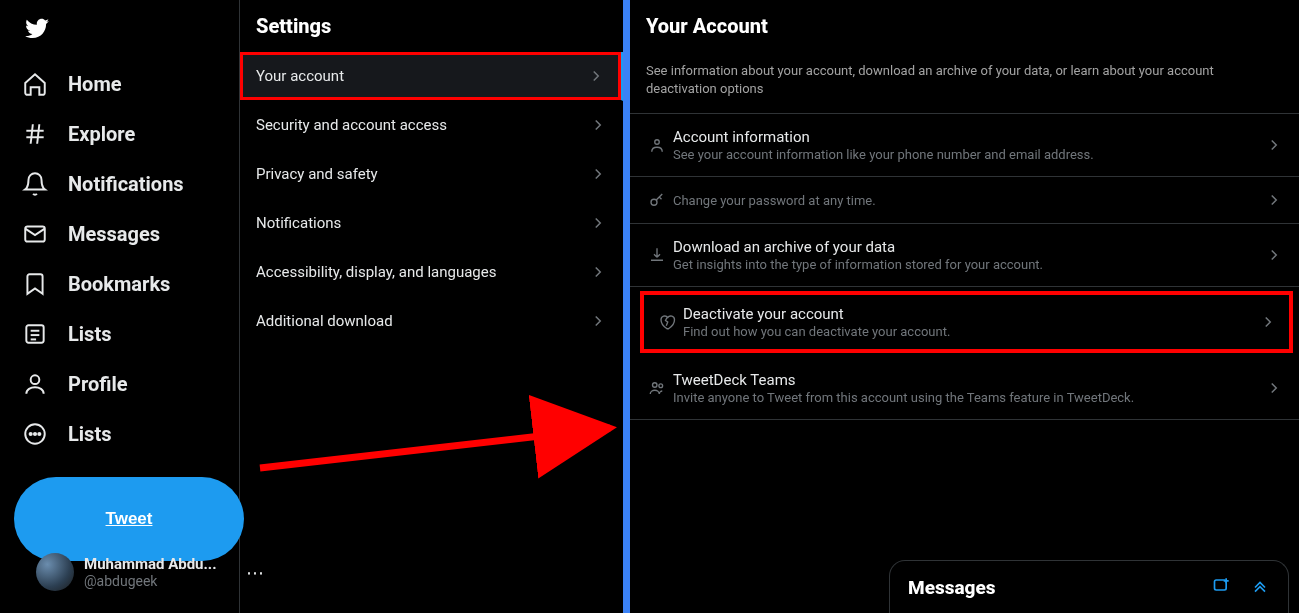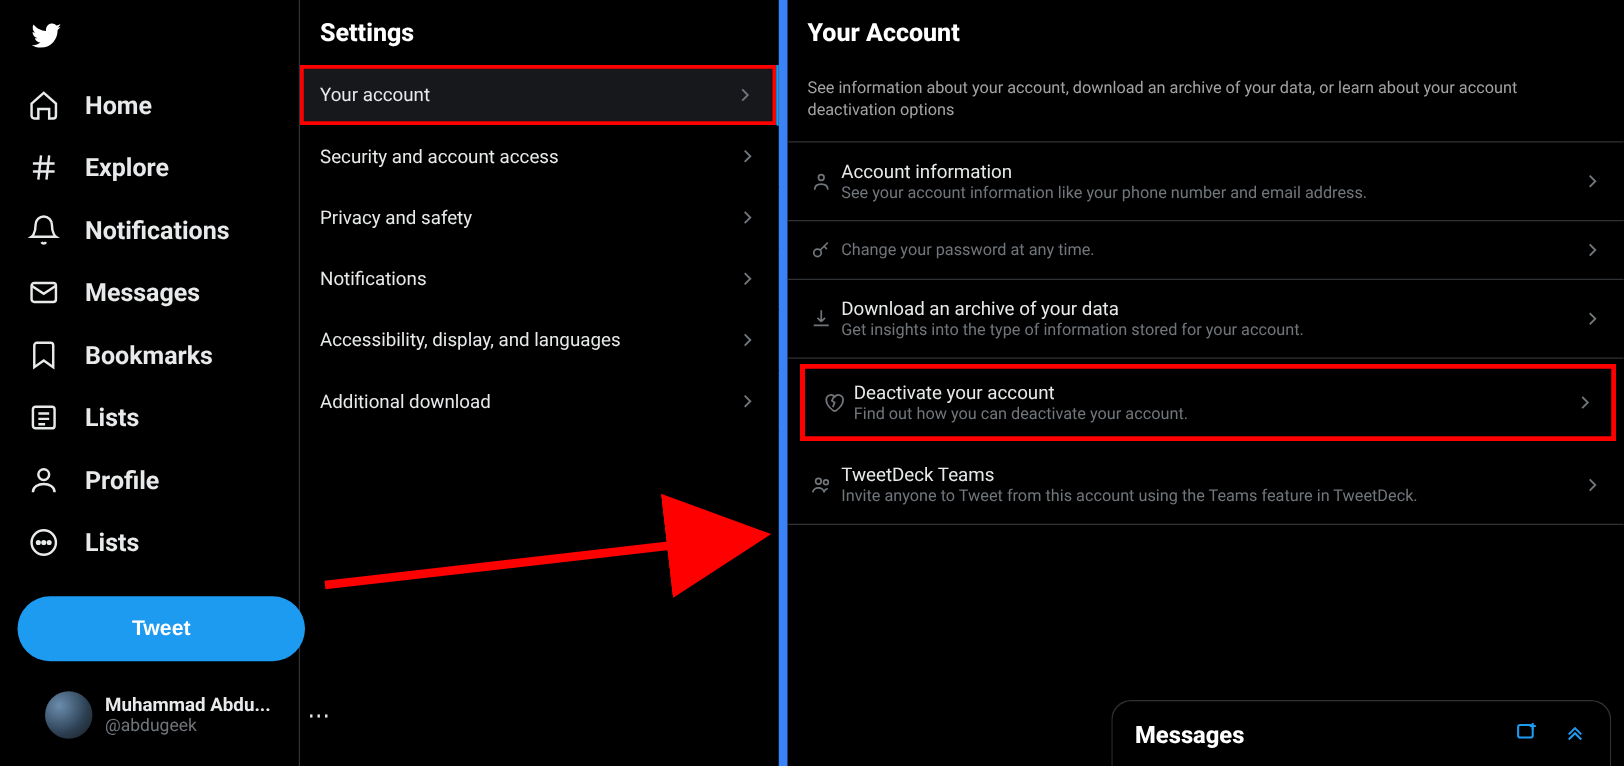--- a/index.html
+++ b/index.html
@@ -59,23 +59,24 @@
       color: #e7e9ea;
     }
     .tweet-btn {
       margin: 18px 6px 12px;
       background: #1d9bf0;
       color: #fff;
       font-size: 17px;
       font-weight: 700;
       border: none;
       border-radius: 9999px;
-      padding: 16px 0;
+      padding: 32px 0;
       cursor: pointer;
       width: 230px;
+      text-decoration: underline;
     }
     .profile-card {
       position: absolute;
       bottom: 14px;
       left: 24px;
       display: flex;
       align-items: center;
       gap: 10px;
       padding: 8px 12px;
       cursor: pointer;

